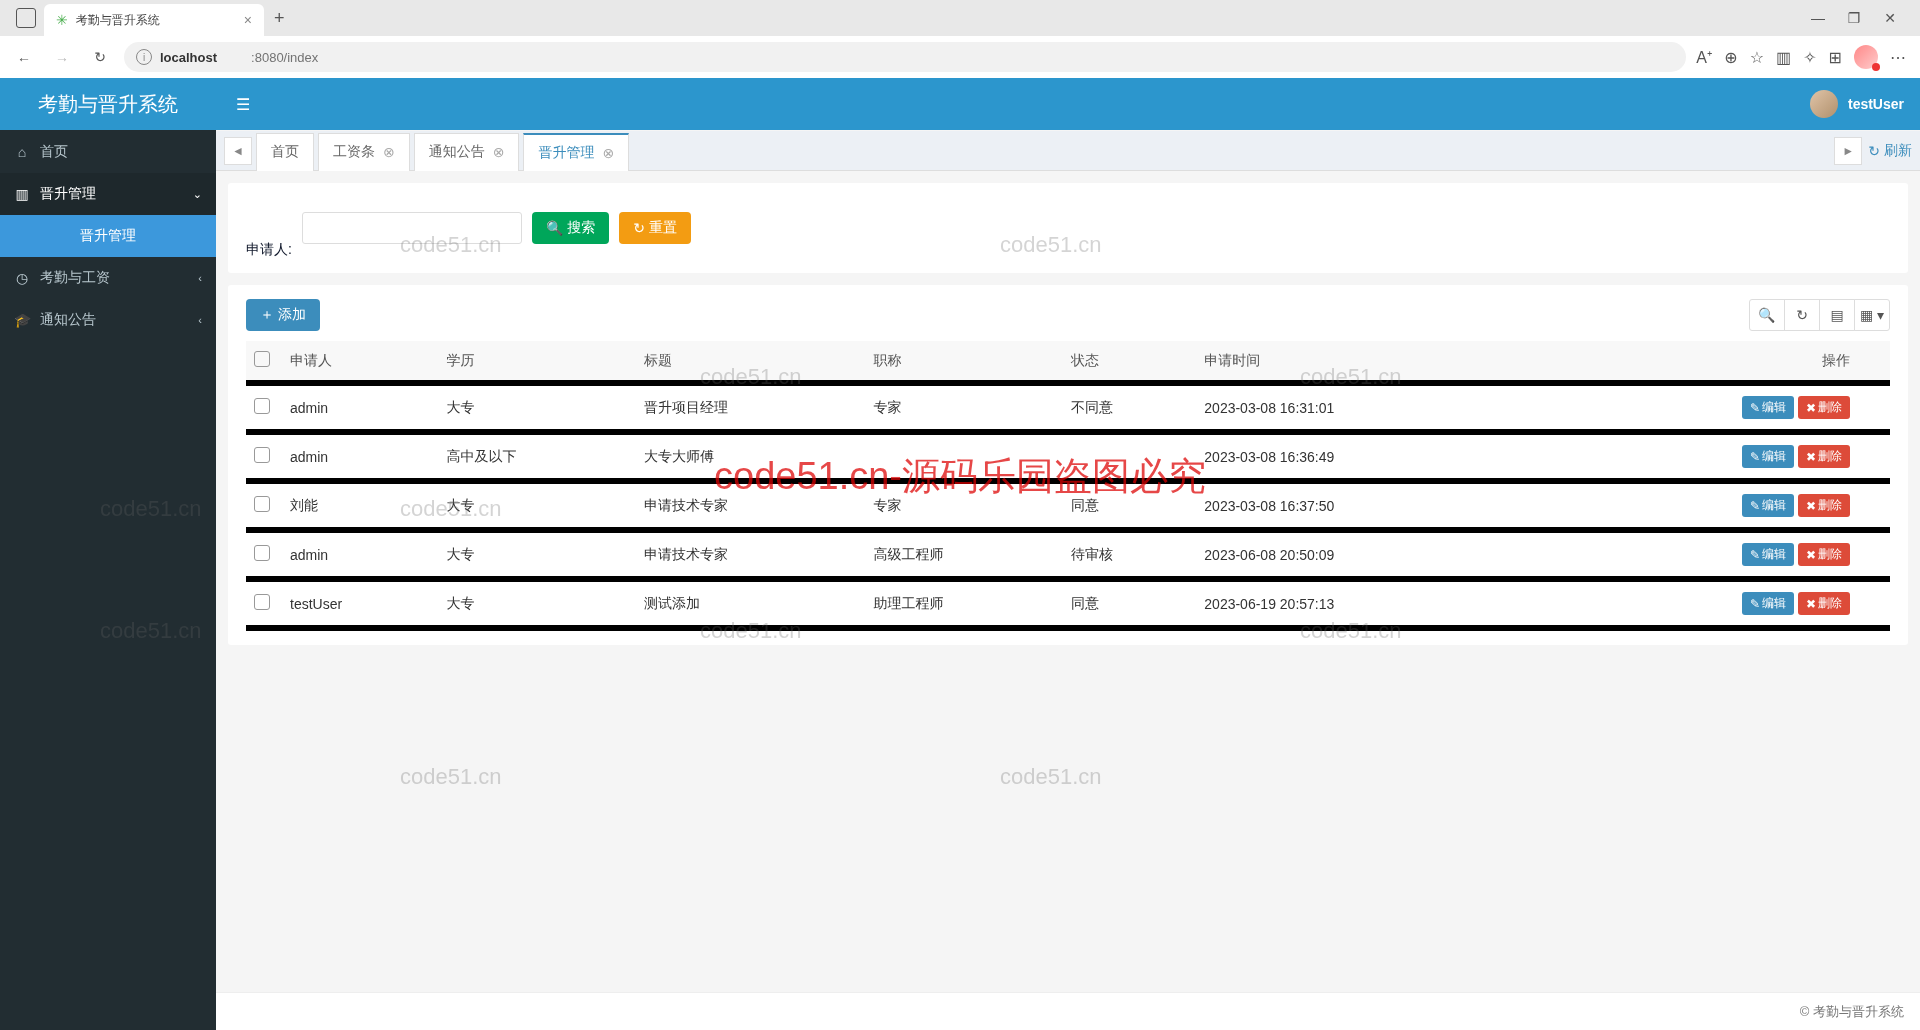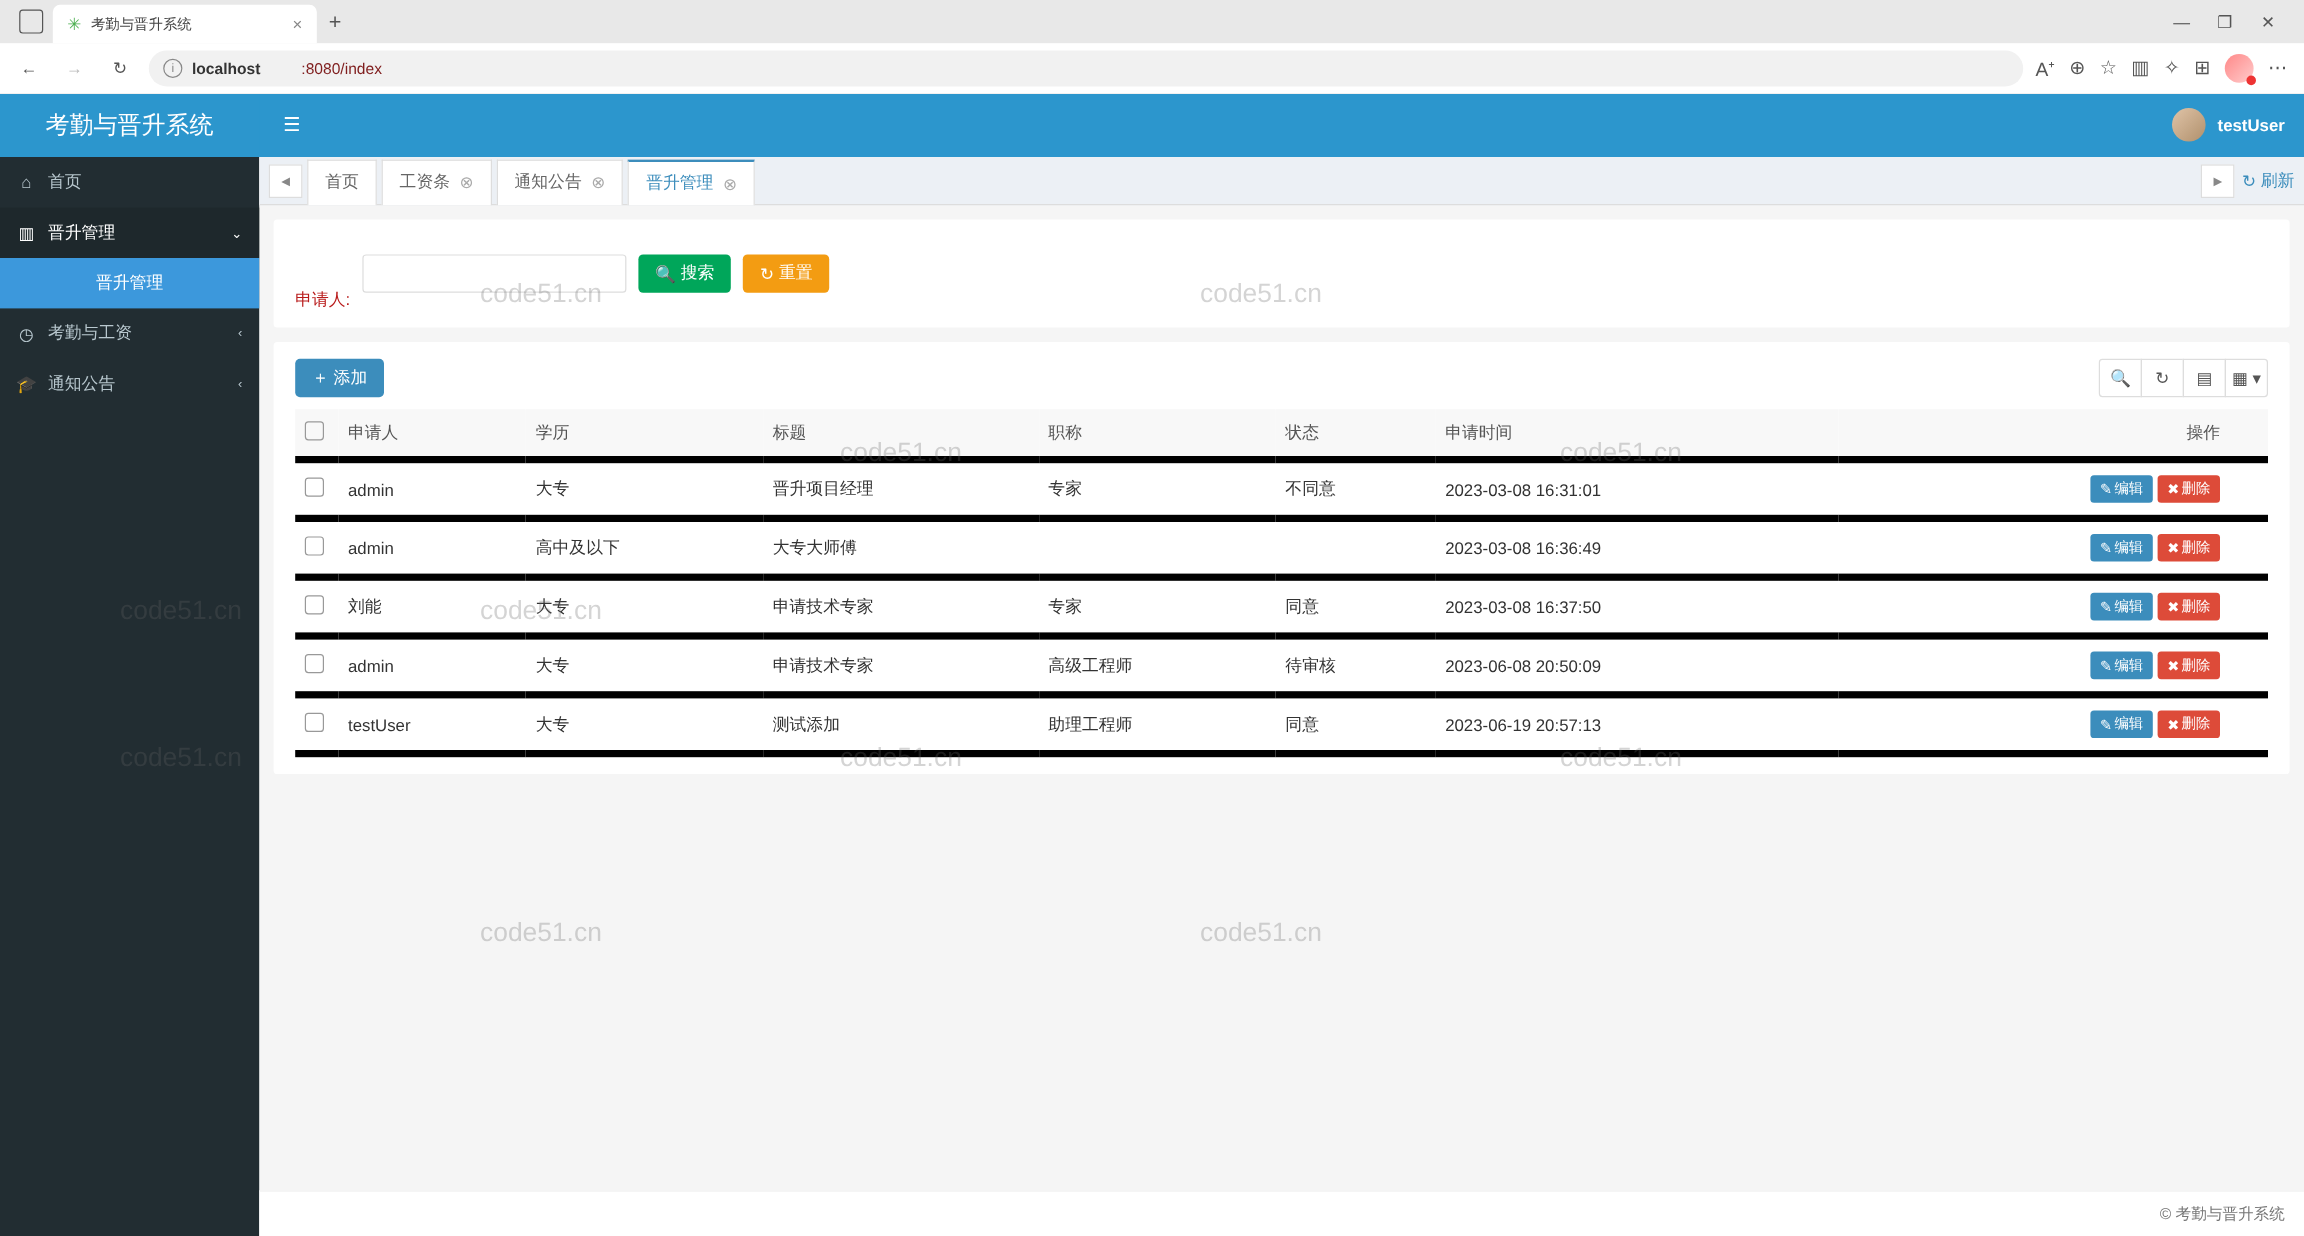--- a/index.html
+++ b/index.html
@@ -16,21 +16,21 @@
 .tab-title { font-size: 12px; color: #444; flex: 1; }
 .tab-close { color: #888; cursor: pointer; font-size: 14px; }
 .new-tab { padding: 0 10px; color: #555; font-size: 18px; cursor: pointer; }
 
 .browser-bar { display: flex; align-items: center; height: 42px; padding: 0 10px; gap: 10px; }
 .nav-btn { width: 28px; height: 28px; display: flex; align-items: center; justify-content: center; color: #555; cursor: pointer; }
 .nav-btn.disabled { color: #bbb; }
 .url-bar { flex: 1; display: flex; align-items: center; background: #f1f1f1; border-radius: 16px; height: 30px; padding: 0 12px; gap: 8px; }
 .url-info-icon { width: 16px; height: 16px; border: 1px solid #888; border-radius: 50%; display: flex; align-items: center; justify-content: center; font-size: 10px; color: #888; }
 .url-text { font-size: 13px; color: #333; }
-.url-text .gray { color: #7f1d1d; padding-left: 34px; }
+.url-text .gray { color: #737373; padding-left: 34px; }
 .browser-actions { display: flex; gap: 12px; align-items: center; padding-right: 4px; }
 .browser-actions span { color: #555; cursor: pointer; font-size: 16px; }
 .user-dot { width: 24px; height: 24px; background: linear-gradient(135deg,#f88,#fcc); border-radius: 50%; position: relative; }
 .user-dot::after { content:""; position:absolute; right:-2px; bottom:-2px; width:8px; height:8px; background:#e33; border-radius:50%; }
 
 
 .app { display: flex; height: calc(100vh - 78px); }
 .header-bar { height: 52px; background: #2c96cd; display: flex; align-items: center; position: absolute; top: 78px; left: 0; right: 0; z-index: 5; }
 .app-logo { width: 216px; height: 52px; background: #2c96cd; color: #fff; font-size: 20px; display: flex; align-items: center; justify-content: center; font-weight: 400; }
 .hamburger { padding: 0 20px; color: #fff; cursor: pointer; font-size: 16px; }
@@ -53,21 +53,21 @@
 .tab-strip { height: 40px; background: #ecf0f5; display: flex; align-items: center; border-bottom: 1px solid #ddd; padding: 0 8px; gap: 4px; }
 .tab-nav-btn { width: 28px; height: 28px; display: flex; align-items: center; justify-content: center; background: #fff; border: 1px solid #ddd; cursor: pointer; color: #888; font-size: 12px; }
 .page-tab { padding: 0 14px; height: 38px; display: flex; align-items: center; gap: 8px; background: #fff; border: 1px solid #ddd; border-bottom: none; cursor: pointer; color: #666; margin-top: 2px; }
 .page-tab.active { color: #3c8dbc; border-top: 2px solid #3c8dbc; }
 .page-tab .close-x { color: #aaa; font-size: 14px; }
 .tab-right-tools { margin-left: auto; display: flex; gap: 6px; align-items: center; }
 .refresh-link { color: #3c8dbc; cursor: pointer; display: flex; align-items: center; gap: 4px; font-size: 14px; }
 
 
 .filter-panel { background: #fff; margin: 12px; padding: 14px 18px; border-radius: 3px; display: flex; align-items: center; gap: 10px; }
-.filter-label { color: #b91c1c; margin-top: 44px; }
+.filter-label { color: #0f172a; margin-top: 44px; }
 .filter-input { border: 1px solid #ddd; height: 32px; width: 220px; padding: 0 8px; border-radius: 3px; }
 .btn { height: 32px; padding: 0 14px; border: none; border-radius: 4px; color: #fff; cursor: pointer; display: inline-flex; align-items: center; gap: 4px; font-size: 14px; }
 .btn-green { background: #00a65a; }
 .btn-orange { background: #f39c12; }
 .btn-blue { background: #3c8dbc; }
 
 
 .table-panel { background: #fff; margin: 0 12px 12px; padding: 14px 18px; border-radius: 3px; }
 .toolbar { display: flex; align-items: center; margin-bottom: 10px; }
 .toolbar-right { margin-left: auto; display: flex; }
@@ -322,13 +322,14 @@
   <span class="wm" style="left:1000px; top:126px">code51.cn</span>
   <span class="wm" style="left:700px; top:258px">code51.cn</span>
   <span class="wm" style="left:1300px; top:258px">code51.cn</span>
   <span class="wm" style="left:100px; top:390px">code51.cn</span>
   <span class="wm" style="left:400px; top:390px">code51.cn</span>
   <span class="wm" style="left:100px; top:512px">code51.cn</span>
   <span class="wm" style="left:700px; top:512px">code51.cn</span>
   <span class="wm" style="left:1300px; top:512px">code51.cn</span>
   <span class="wm" style="left:400px; top:658px">code51.cn</span>
   <span class="wm" style="left:1000px; top:658px">code51.cn</span>
+  <span class="big-wm">code51.cn-源码乐园盗图必究</span>
 </div>
 
 </body></html>

